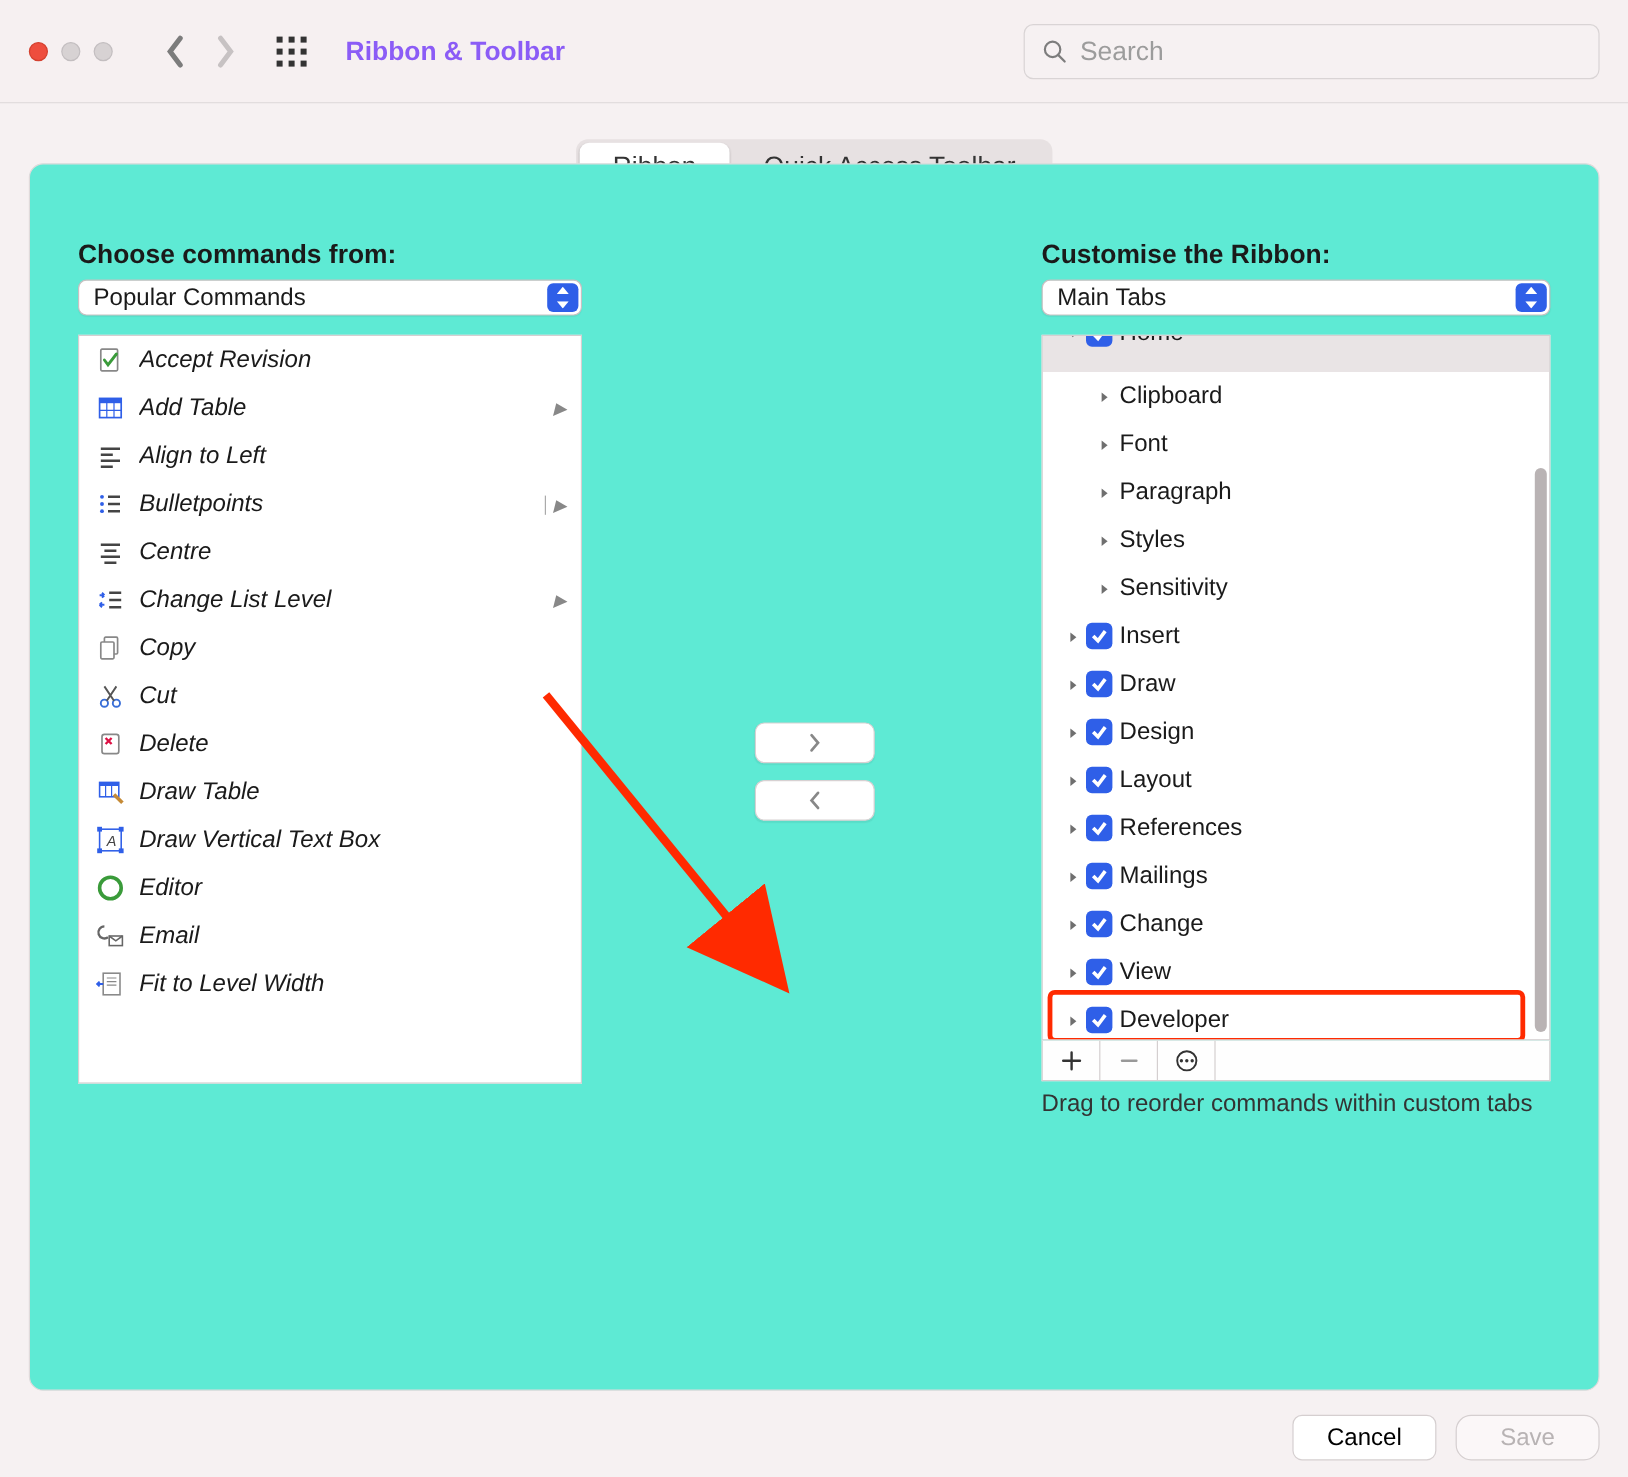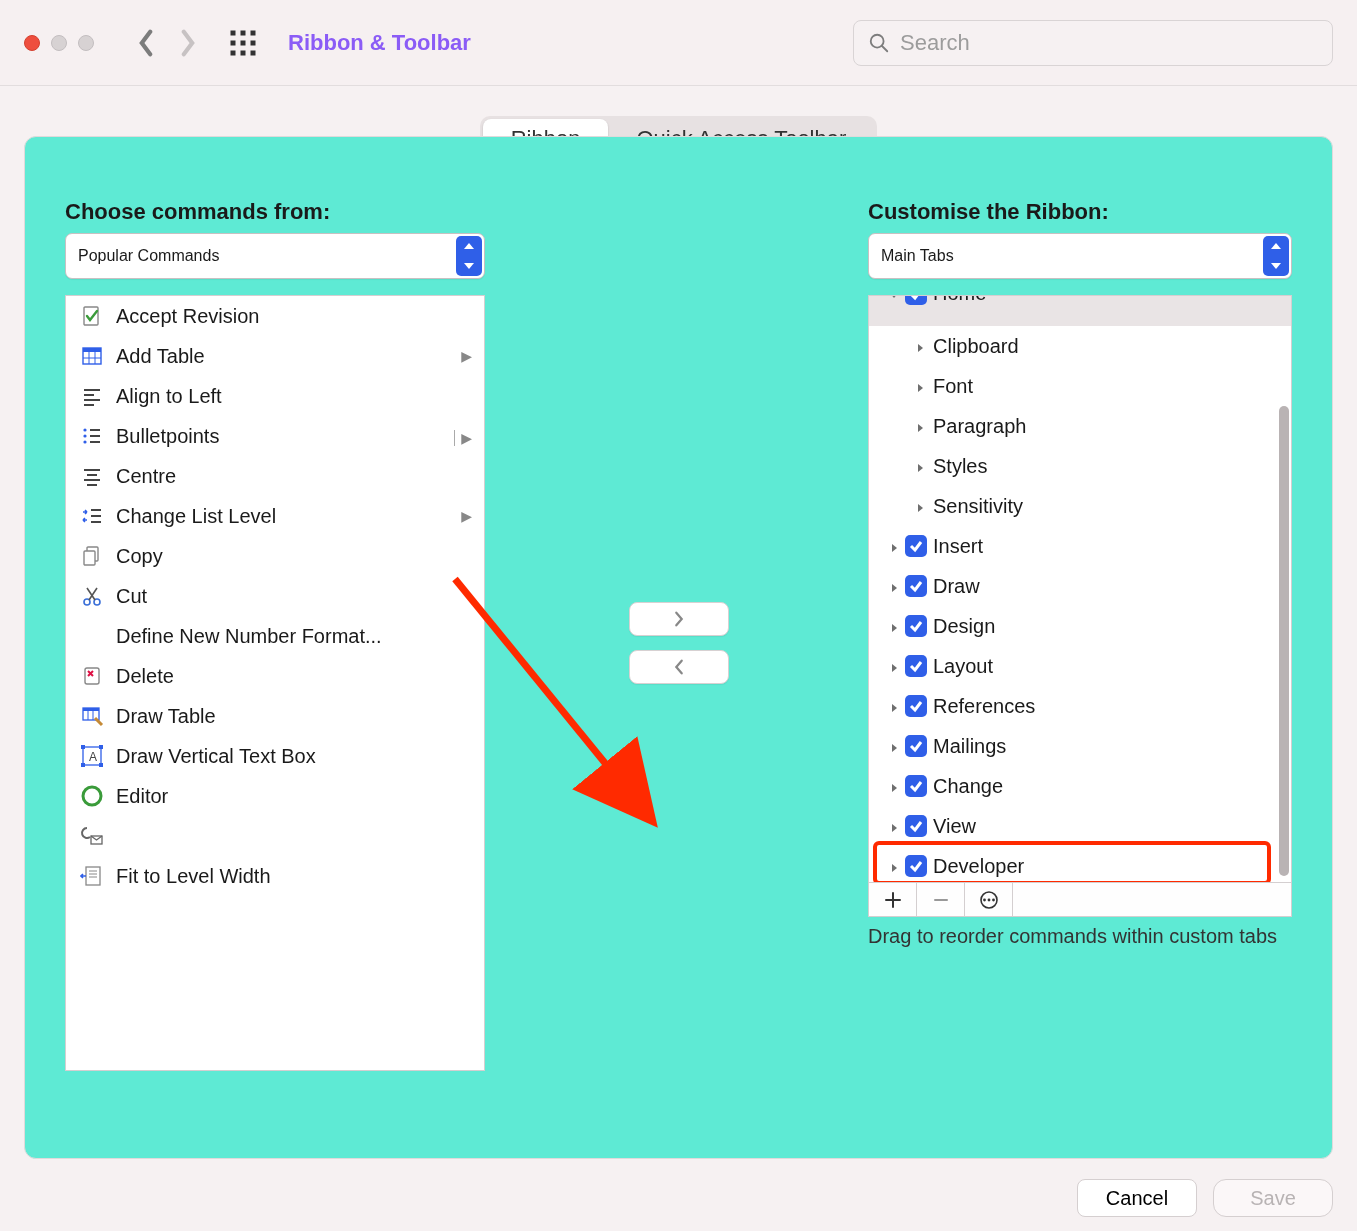--- a/index.html
+++ b/index.html
@@ -77,37 +77,37 @@
   .cols {
     display:flex;
     position:absolute; left:40px; right:40px; top:62px; bottom:24px;
   }
   .leftcol { width:420px; flex-shrink:0; }
   .rightcol { width:424px; flex-shrink:0; margin-left:auto; position:relative; }
 
   .sublabel { font-size:22px; font-weight:600; margin-bottom:8px; }
 
   .selectbox {
-    position:relative; height:46px; border:1px solid #c7c1c2; border-radius:7px;
+    position:relative; height:30px; border:1px solid #c7c1c2; border-radius:7px;
     background:#fff; display:flex; align-items:center; padding:0 47px 0 12px;
-    font-size:16px; margin-bottom:16px;
+    font-size:20px; margin-bottom:16px;
     box-shadow: 0 1px 1px rgba(0,0,0,0.05);
   }
   .stepper {
     position:absolute; right:2px; top:2px; bottom:2px; width:26px;
     background:#2f5fe8; border-radius:5px;
     display:flex; flex-direction:column;
   }
   .stepper span { flex:1; display:flex; align-items:center; justify-content:center; }
   .stepper svg { width:10px; height:6px; fill:#fff; }
 
   
   .cmdlist {
-    height:776px; border:1px solid #d4cfd0; background:#fff;
-    overflow:hidden; position:relative;
+    height:624px; border:1px solid #d4cfd0; background:#fff;
+    overflow:hidden; position:relative;font-style:italic;
   }
   .cmdrow {
     display:flex; align-items:center; height:40px; padding:0 12px 0 14px;
     font-size:20px;
   }
   .cmdrow .ic { width:24px; height:24px; margin-right:12px; flex-shrink:0;
     display:flex; align-items:center; justify-content:center; }
   .cmdrow .txt { flex:1; white-space:nowrap; overflow:hidden; text-overflow:ellipsis; }
   .cmdrow .chev { color:#888; font-size:14px; }
   .cmdrow .split { color:#888; }
@@ -348,24 +348,20 @@
             <span class="ic">
               <svg width="24" height="24" viewBox="0 0 24 24">
                 <circle cx="7" cy="18" r="3" fill="none" stroke="#3a6fd8" stroke-width="1.6"></circle>
                 <circle cx="17" cy="18" r="3" fill="none" stroke="#3a6fd8" stroke-width="1.6"></circle>
                 <path d="M9 16 L17 4 M15 16 L7 4" stroke="#555" stroke-width="1.6"></path>
               </svg>
             </span>
             <span class="txt">Cut</span>
           </div>
           <div class="cmdrow">
-            <span class="ic"></span>
-            <span class="txt">Define New Number Format...</span>
-          </div>
-          <div class="cmdrow">
             <span class="ic">
               <svg width="24" height="24" viewBox="0 0 24 24">
                 <rect x="5" y="4" width="14" height="16" rx="2" fill="none" stroke="#888" stroke-width="1.4"></rect>
                 <path d="M8 7 L13 12 M13 7 L8 12" stroke="#d14" stroke-width="2"></path>
               </svg>
             </span>
             <span class="txt">Delete</span>
           </div>
           <div class="cmdrow">
             <span class="ic">
@@ -401,20 +397,21 @@
             <span class="txt">Editor</span>
           </div>
           <div class="cmdrow">
             <span class="ic">
               <svg width="24" height="24" viewBox="0 0 24 24">
                 <path d="M7 4 a5 5 0 1 0 3 9" fill="none" stroke="#666" stroke-width="2"></path>
                 <rect x="11" y="12" width="11" height="8" fill="#fff" stroke="#666" stroke-width="1.3"></rect>
                 <path d="M11 12 L16.5 16 L22 12" fill="none" stroke="#666" stroke-width="1.3"></path>
               </svg>
             </span>
+            <span class="txt">Email</span>
           </div>
           <div class="cmdrow">
             <span class="ic">
               <svg width="24" height="24" viewBox="0 0 24 24">
                 <rect x="6" y="3" width="14" height="18" fill="none" stroke="#888" stroke-width="1.3"></rect>
                 <line x1="9" y1="7" x2="17" y2="7" stroke="#888"></line>
                 <line x1="9" y1="10" x2="17" y2="10" stroke="#888"></line>
                 <line x1="9" y1="13" x2="17" y2="13" stroke="#888"></line>
                 <path d="M2 12 L6 12 M3 10 L1 12 L3 14" stroke="#2f5fe8" stroke-width="1.6" fill="none"></path>
               </svg>

